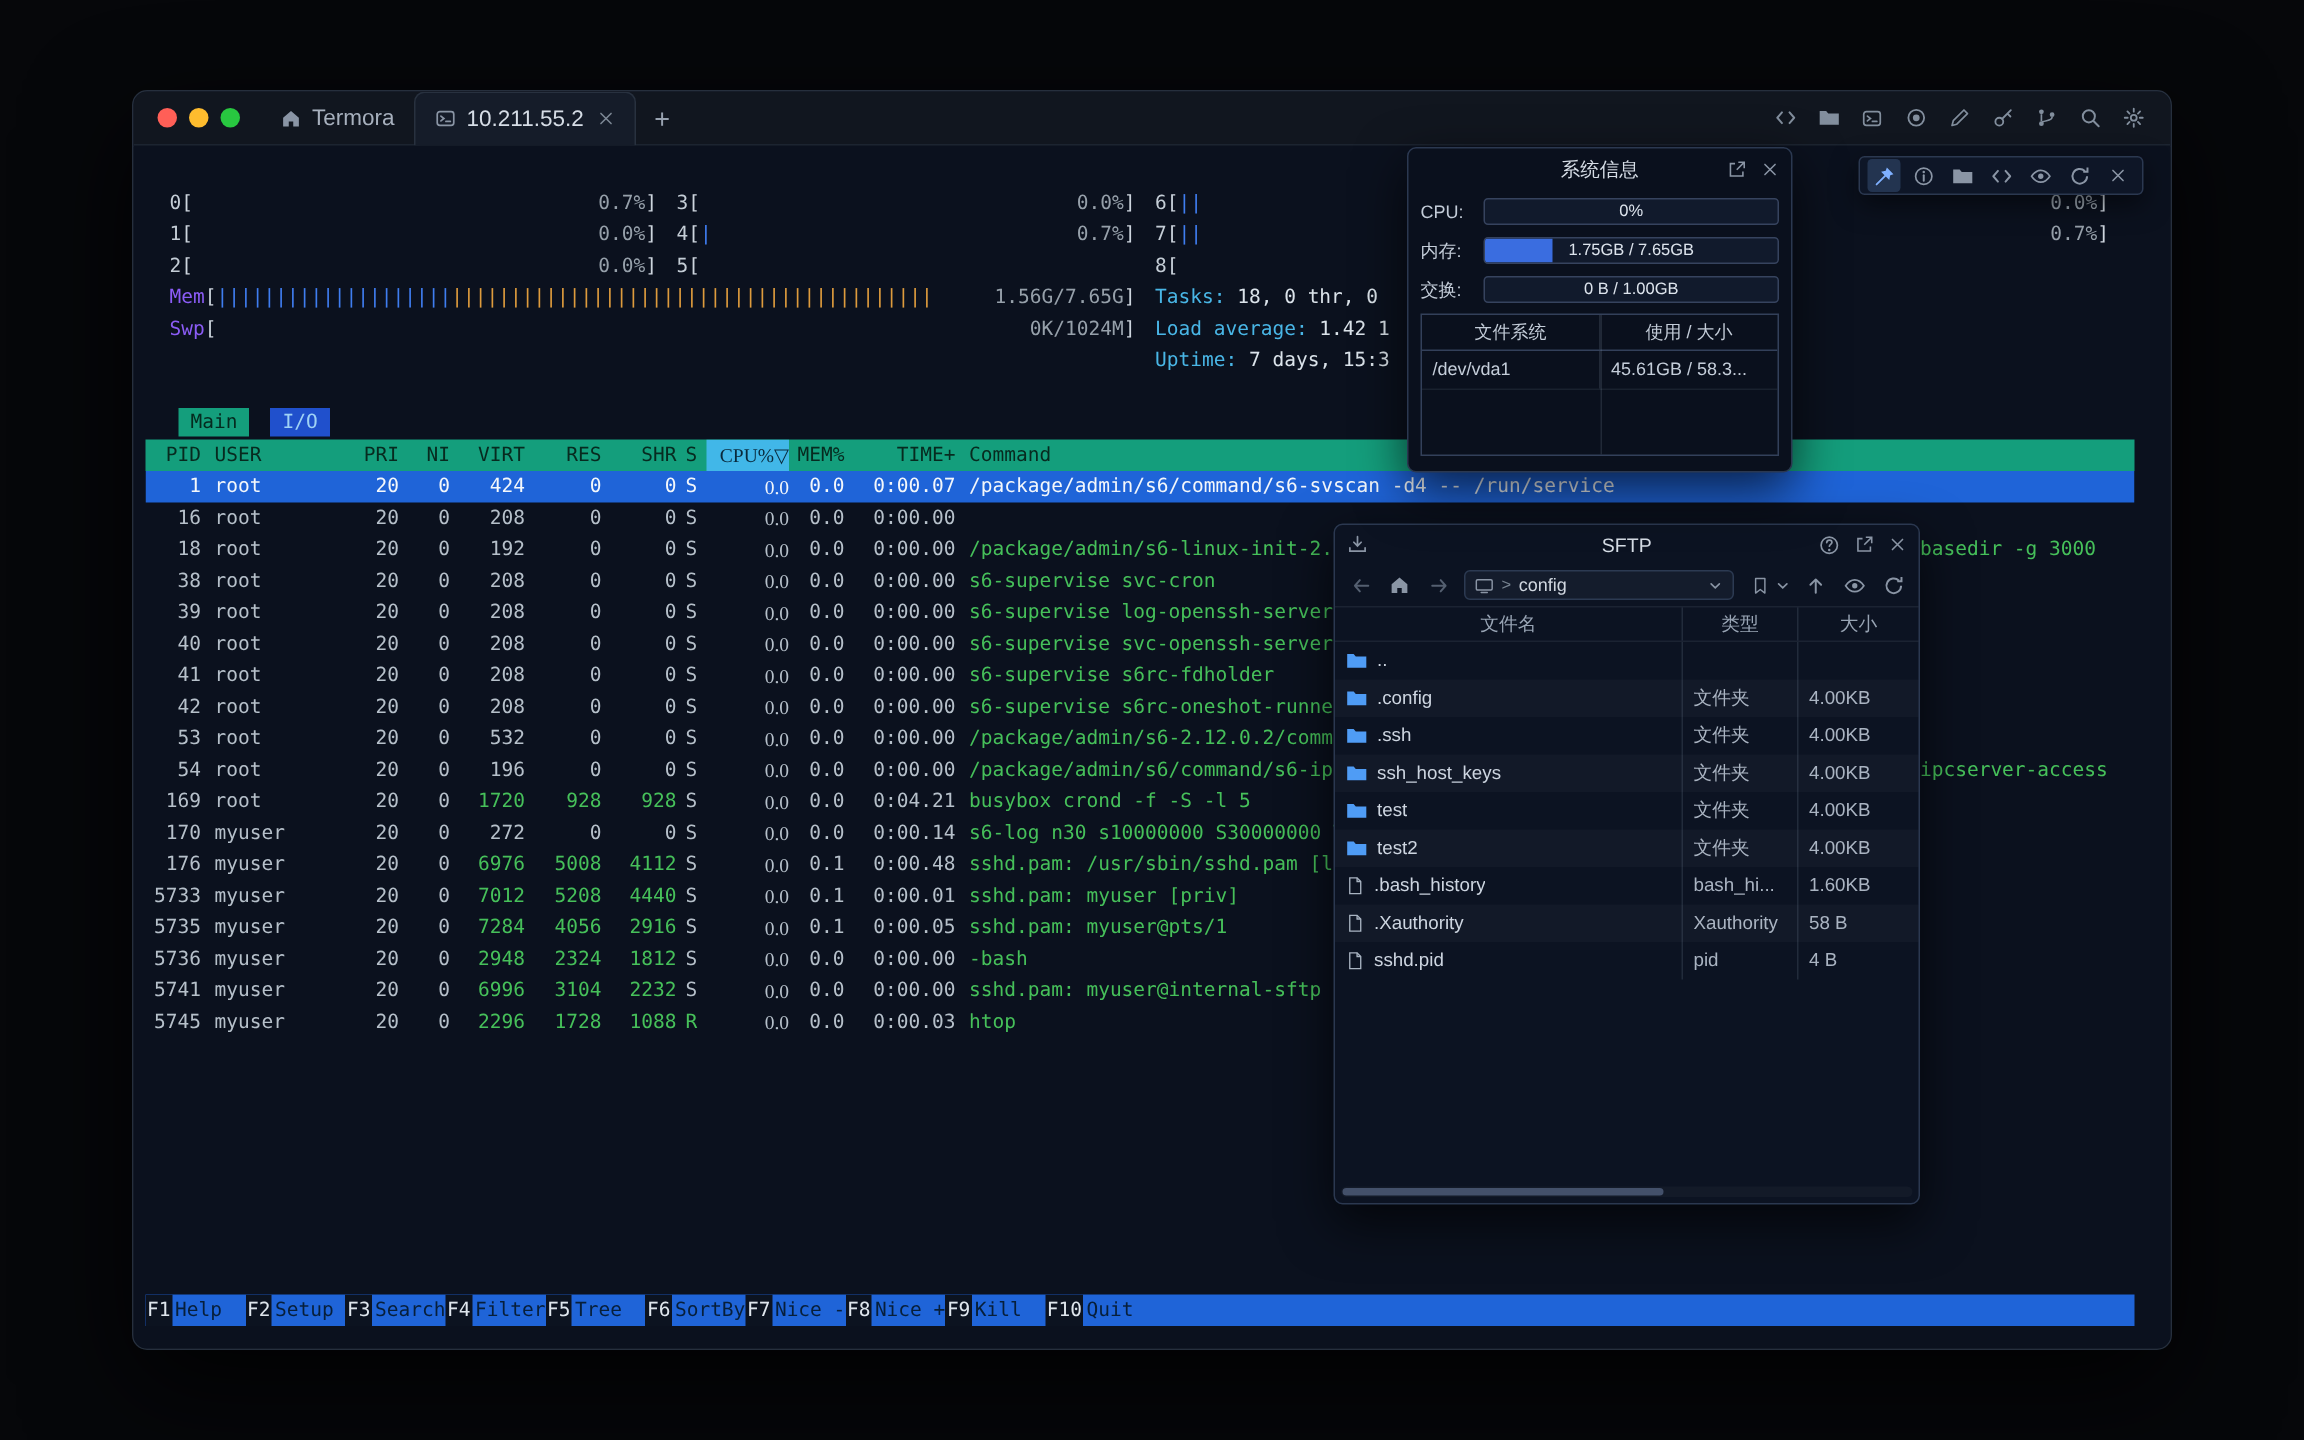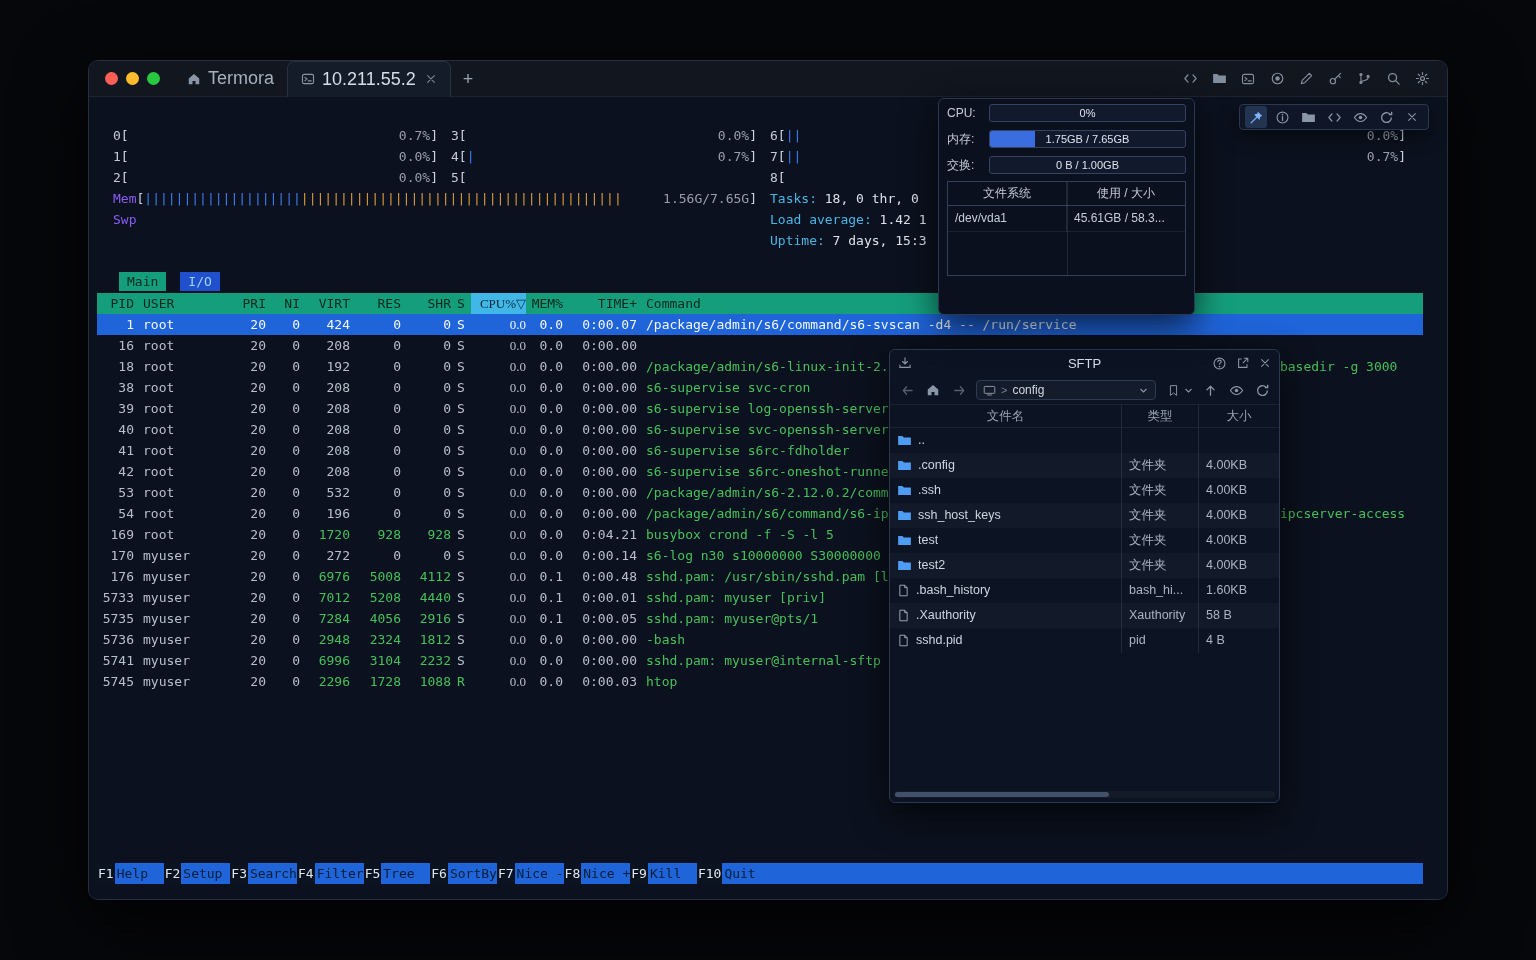--- a/index.html
+++ b/index.html
@@ -5,40 +5,40 @@
   html,body{margin:0;padding:0;width:1536px;height:960px;background:#06070a;overflow:hidden;}
   *{box-sizing:border-box;}
   .window{position:absolute;left:88px;top:60px;width:1360px;height:840px;background:#0b111e;
     border:1px solid #262f3d;border-radius:10px;overflow:hidden;box-shadow:0 24px 70px rgba(0,0,0,.8);}
   
   .tabbar{position:absolute;top:0;left:0;right:0;height:36px;background:#11161f;border-bottom:1px solid #1c2430;
     display:flex;align-items:center;z-index:5;font-family:"Liberation Sans",sans-serif;}
   .traffic{display:flex;gap:8px;margin-left:16px;}
   .tl{width:13px;height:13px;border-radius:50%;}
   .tl.red{background:#ff5f57;}.tl.yellow{background:#febc2e;}.tl.green{background:#28c840;}
-  .tab{display:flex;align-items:center;gap:7px;height:36px;padding:0 13px;color:#a7b0bd;font-size:18px;}
+  .tab{display:flex;align-items:center;gap:7px;height:36px;padding:0 13px;color:#a7b0bd;font-size:15px;}
   .home-tab{margin-left:14px;}
   .tab.active{background:#151c29;border:1px solid #28313f;border-bottom:none;border-radius:7px 7px 0 0;color:#d6dde6;}
   .tab .icon{display:grid;place-items:center;color:#8a95a5;}
   .tab-close{display:grid;place-items:center;color:#7d8895;margin-left:2px;}
   .newtab{margin-left:12px;color:#98a2b0;font-size:18px;line-height:18px;cursor:default;}
   .tb-icons{margin-left:auto;display:flex;gap:7px;margin-right:14px;}
   .tbi{width:22px;height:22px;display:grid;place-items:center;color:#828e9d;}
   
   .terminal{position:absolute;top:37px;left:0;right:0;bottom:0;background:#0b111e;overflow:hidden;
     font-family:"DejaVu Sans Mono",monospace;font-size:13px;color:#b6c0ca;z-index:1;}
   #cpu-grid{position:absolute;left:24px;top:27px;display:grid;grid-template-columns:325px 306px 636px;
     grid-template-rows:repeat(3,21px);grid-auto-flow:column;column-gap:13px;}
   .meter{display:flex;height:21px;line-height:21px;white-space:pre;overflow:hidden;}
   .mid{color:#c4cdd6;}
   .br{color:#cdd5de;}
   .mbars{flex:1;color:#3f7df0;overflow:hidden;white-space:pre;}
   .mpct{color:#96a0aa;}
   .meter-wide{position:absolute;left:24px;width:644px;height:21px;line-height:21px;display:flex;white-space:pre;overflow:hidden;}
-  #memrow{top:90px;}#swprow{top:111px;flex-direction:column;}
+  #memrow{top:90px;}#swprow{top:111px;}
   .mname{color:#8b5cf6;}
   .bars-used{color:#3f7df0;}
   .bars-cache{color:#dd9b3d;}
   .msp{flex:1;}
   .mtext{color:#96a0aa;}
   #stats{position:absolute;left:681px;top:90px;}
   .stat{height:21px;line-height:21px;white-space:pre;overflow:hidden;width:640px;}
   .stat-label{color:#49b6e6;margin-top:24px;}
   .stat-value{color:#dbe3ea;}
   #viewtabs{position:absolute;left:30px;top:174px;height:21px;display:flex;gap:14px;}
@@ -266,20 +266,36 @@
         <div class="prow"><span class="c0">5733</span><span class="c1">myuser</span><span class="c2">20</span><span class="c3">0</span><span class="c4 green">7012</span><span class="c5 green">5208</span><span class="c6 green">4440</span><span class="c7">S</span><span class="c8">0.0</span><span class="c9">0.1</span><span class="c10">0:00.01</span><span class="c11 cmd">sshd.pam: myuser [priv]</span></div>
         <div class="prow"><span class="c0">5735</span><span class="c1">myuser</span><span class="c2">20</span><span class="c3">0</span><span class="c4 green">7284</span><span class="c5 green">4056</span><span class="c6 green">2916</span><span class="c7">S</span><span class="c8">0.0</span><span class="c9">0.1</span><span class="c10">0:00.05</span><span class="c11 cmd">sshd.pam: myuser@pts/1</span></div>
         <div class="prow"><span class="c0">5736</span><span class="c1">myuser</span><span class="c2">20</span><span class="c3">0</span><span class="c4 green">2948</span><span class="c5 green">2324</span><span class="c6 green">1812</span><span class="c7">S</span><span class="c8">0.0</span><span class="c9">0.0</span><span class="c10">0:00.00</span><span class="c11 cmd">-bash</span></div>
         <div class="prow"><span class="c0">5741</span><span class="c1">myuser</span><span class="c2">20</span><span class="c3">0</span><span class="c4 green">6996</span><span class="c5 green">3104</span><span class="c6 green">2232</span><span class="c7">S</span><span class="c8">0.0</span><span class="c9">0.0</span><span class="c10">0:00.00</span><span class="c11 cmd">sshd.pam: myuser@internal-sftp</span></div>
         <div class="prow"><span class="c0">5745</span><span class="c1">myuser</span><span class="c2">20</span><span class="c3">0</span><span class="c4 green">2296</span><span class="c5 green">1728</span><span class="c6 green">1088</span><span class="c7 green">R</span><span class="c8">0.0</span><span class="c9">0.0</span><span class="c10">0:00.03</span><span class="c11 cmd">htop</span></div>
       </div>
     <div id="fkeys"><span class="fk"><span class="fk-key">F1</span><span class="fk-label">Help</span></span><span class="fk"><span class="fk-key">F2</span><span class="fk-label">Setup</span></span><span class="fk"><span class="fk-key">F3</span><span class="fk-label">Search</span></span><span class="fk"><span class="fk-key">F4</span><span class="fk-label">Filter</span></span><span class="fk"><span class="fk-key">F5</span><span class="fk-label">Tree</span></span><span class="fk"><span class="fk-key">F6</span><span class="fk-label">SortBy</span></span><span class="fk"><span class="fk-key">F7</span><span class="fk-label">Nice -</span></span><span class="fk"><span class="fk-key">F8</span><span class="fk-label">Nice +</span></span><span class="fk"><span class="fk-key">F9</span><span class="fk-label">Kill</span></span><span class="fk"><span class="fk-key">F10</span><span class="fk-label">Quit</span></span></div>
   </div>
 
   <div class="panel sysinfo">
+    <div class="panel-title">
+      <span class="pt-text">系统信息</span>
+      <span class="pt-icons">
+        <span class="pticon">
+            <svg viewBox="0 0 16 16" width="14" height="14">
+              <path d="M6.5 3.5H3v9.5h9.5V9.5" fill="none" stroke="currentColor" stroke-width="1.2"></path>
+              <path d="M9 2.5h4.5V7M13.2 2.8 7.8 8.2" fill="none" stroke="currentColor" stroke-width="1.2"></path>
+            </svg>
+          </span>
+        <span class="pticon">
+            <svg viewBox="0 0 16 16" width="12" height="12">
+              <path d="M3.5 3.5l9 9M12.5 3.5l-9 9" stroke="currentColor" stroke-width="1.4" stroke-linecap="round"></path>
+            </svg>
+          </span>
+      </span>
+    </div>
     <div id="si-metrics">
         <div class="si-row">
           <span class="si-label">CPU:</span>
           <div class="si-bar">
             <div class="si-fill" style="width: 0%;"></div>
             <span class="si-text">0%</span>
           </div>
         </div>
         <div class="si-row">
           <span class="si-label">内存:</span>

